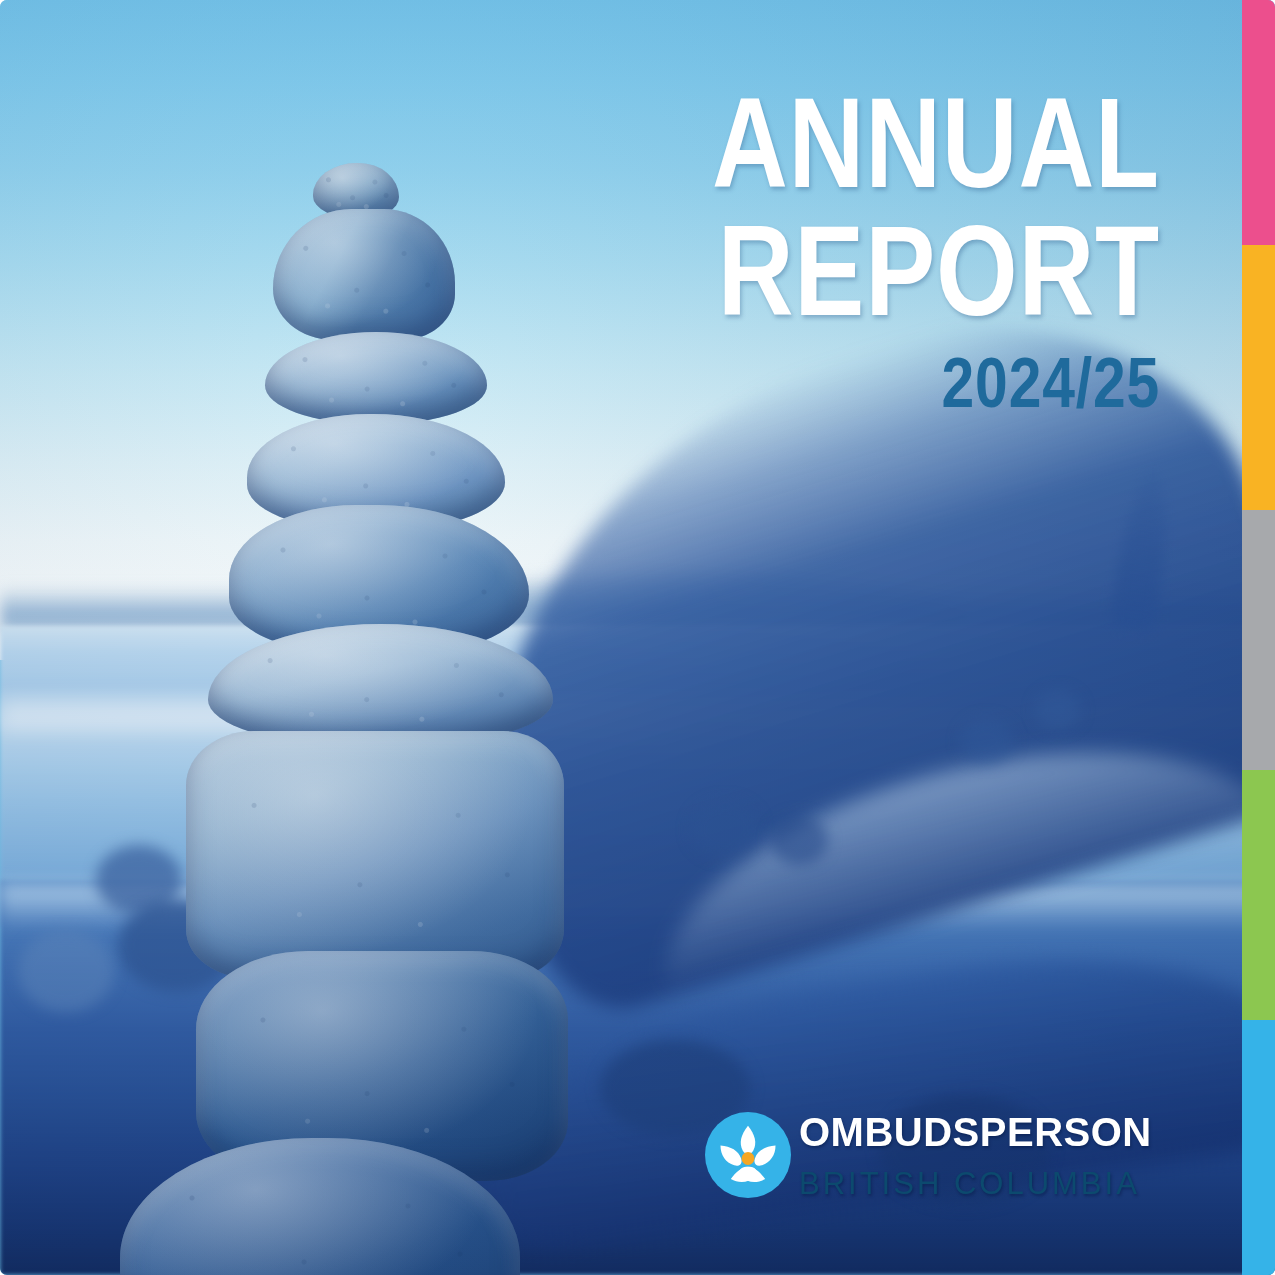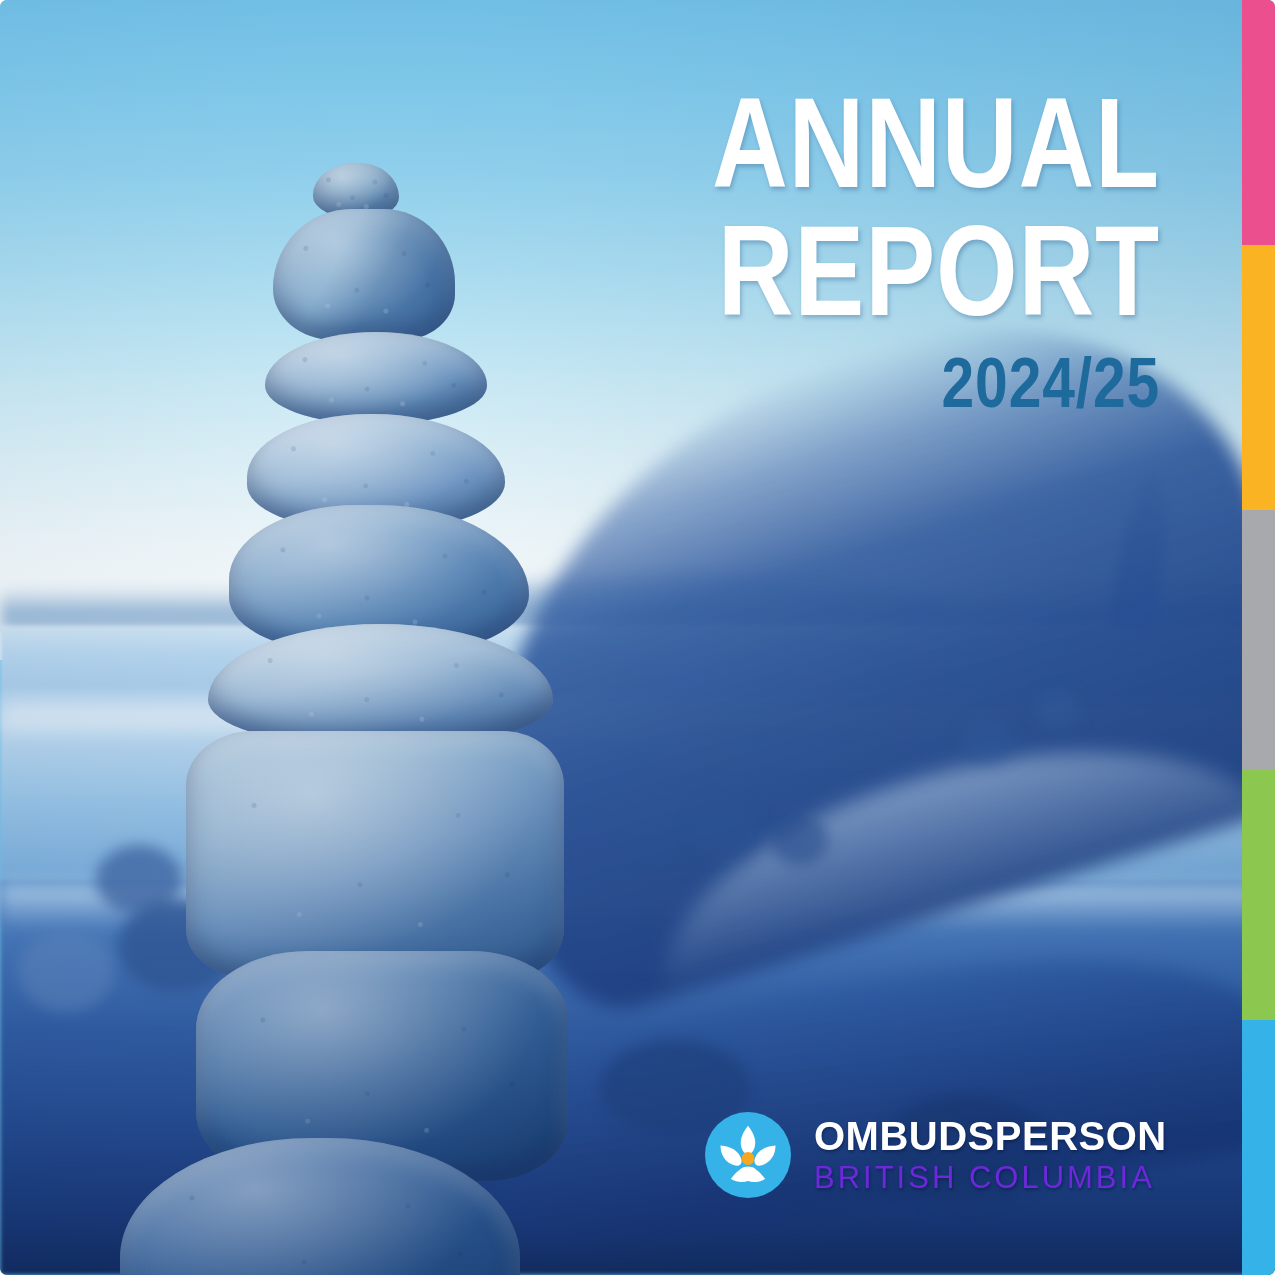--- a/index.html
+++ b/index.html
@@ -266,47 +266,47 @@
     display: block;
     white-space: nowrap;
   }
 
   
   .logo-block {
     position: absolute;
     left: 705px;
     top: 1112px;
     display: flex;
-    align-items: center;
-    gap: 23px;
+    align-items: flex-start;
+    gap: 8px;
   }
   .logo-mark {
     width: 86px; height: 86px;
     border-radius: 50%;
     background: #35b3e8;
     position: relative;
     flex: 0 0 auto;
   }
   .logo-words { line-height: 1; padding-bottom: 2px; }
   .logo-name {
     display: block;
     color: #ffffff;
     font-size: 40px;
     font-weight: bold;
     letter-spacing: 0.5px;
     text-shadow: 1px 2px 3px rgba(0,20,60,0.45);
     white-space: nowrap;
   }
   .logo-sub {
     display: block;
-    color: #6d28d9;
+    color: #0c4a6e;
     font-size: 31px;
     font-weight: normal;
     letter-spacing: 3.0px;
-    margin-top: 6px;
+    margin-top: 16px;
     text-shadow: 1px 2px 3px rgba(0,20,60,0.45);
     white-space: nowrap;
   }
 
   
   .edge-bar {
     position: absolute;
     right: 0; top: 0;
     width: 33px;
     height: 100%;

